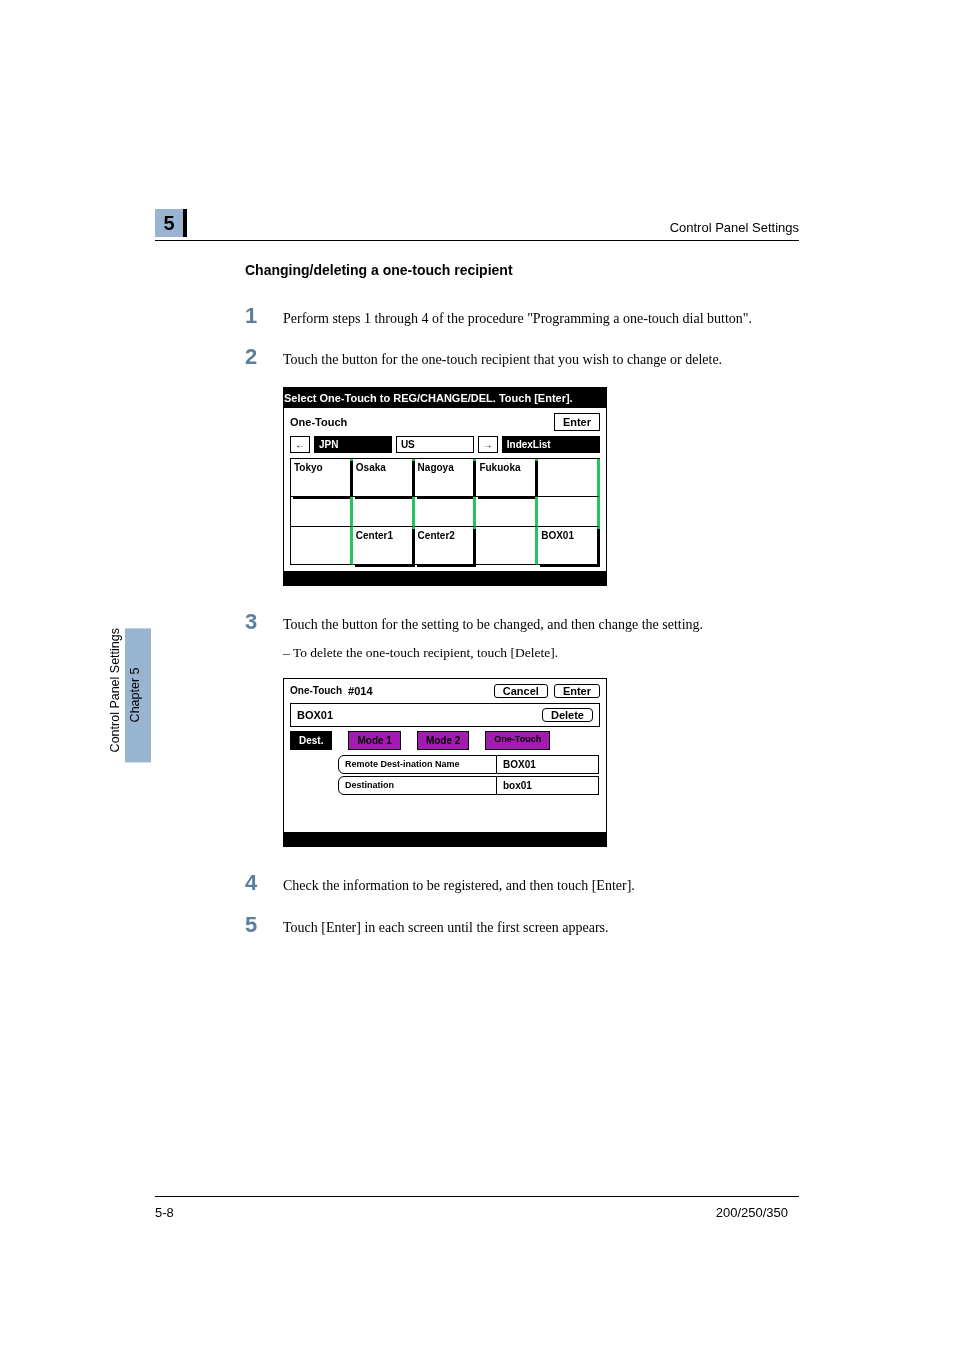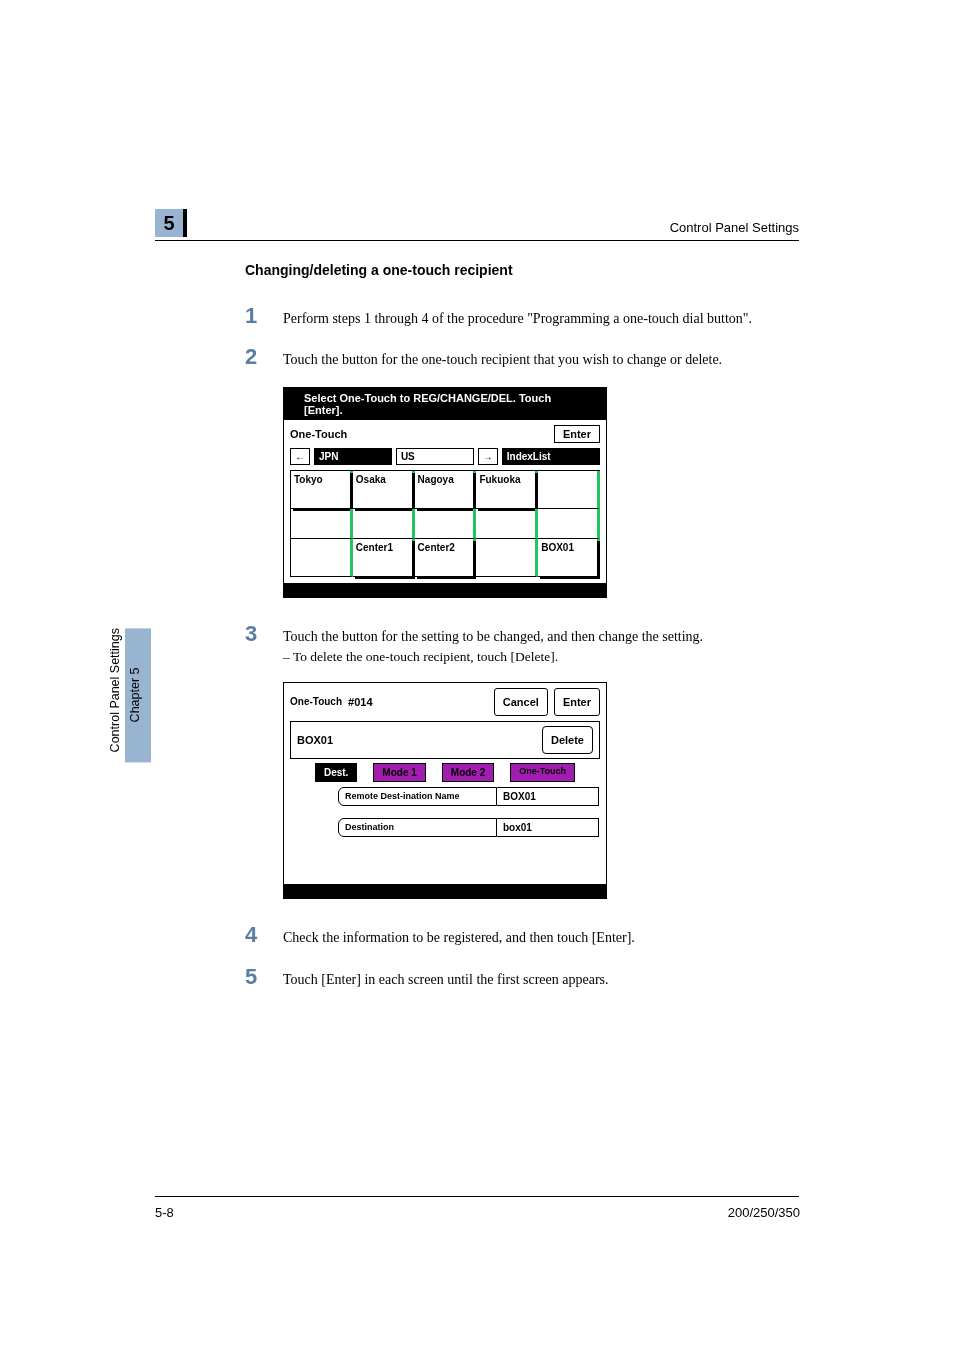--- a/index.html
+++ b/index.html
@@ -69,37 +69,38 @@
     line-height: 1.1;
   }
   .step-body {
     font-size: 14px;
     line-height: 1.45;
     padding-top: 5px;
     font-family: Liberation Serif, serif;
   }
   .sub-note {
     font-size: 13.5px;
+    margin-top: 8px;
     margin-left: 0;
   }
   .panel-wrap {
     margin: 10px 0 24px 38px;
   }
   
   .lcd1 {
     width: 322px;
     background: #fff;
     border: 1.5px solid #000;
     font-size: 11px;
     font-family: Arial, sans-serif;
   }
   .lcd1 .blackbar {
     background: #000;
     color: #fff;
-    padding: 4px 20px;
+    padding: 4px 0;
     font-weight: bold;
   }
   .lcd1 .rowpad { padding: 5px 6px; }
   .lcd1 .row-top {
     display: flex;
     align-items: center;
     justify-content: space-between;
   }
   .enter-btn {
     border: 1.5px solid #000;
@@ -183,54 +184,53 @@
     padding: 5px 6px 3px 6px;
     gap: 6px;
   }
   .lcd2 .toprow .tlabel { font-weight: bold; font-size: 10px; }
   .lcd2 .toprow .tnum { font-weight: bold; font-size: 11px; }
   .pillbtn {
     border: 1.5px solid #000;
     border-radius: 3px;
     font-weight: bold;
     font-size: 11px;
-    padding: 7px 8px;
+    padding: 0 8px;
     background: #fff;
   }
   .box-outline {
     margin: 2px 6px 4px 6px;
     border: 1.5px solid #000;
     padding: 4px 6px;
     display: flex;
     justify-content: space-between;
     align-items: center;
     font-weight: bold;
   }
   .modebar {
     display: flex;
     gap: 16px;
     margin: 0 6px 4px 6px;
-    justify-content: center;
   }
   .modebtn {
     border: 1.5px solid #000;
     font-weight: bold;
     font-size: 10px;
     padding: 3px 8px;
     background: #a21caf;
     position: relative;
   }
   .modebtn.dark { background: #000; color: #fff; }
   .det-wrap {
     margin: 0 6px 6px 6px;
     border: 1px solid #fff;
   }
   .det-row {
     display: flex;
-    margin-bottom: 12px;
+    margin-bottom: 2px;
     padding-left: 47px;
   }
   .det-label {
     border: 1.5px solid #000;
     border-top-left-radius: 6px;
     border-bottom-left-radius: 6px;
     width: 145px;
     padding: 3px 6px;
     font-size: 9px;
     font-weight: bold;
@@ -280,21 +280,21 @@
   }
   .footer-left {
     position: absolute;
     bottom: 130px;
     left: 155px;
     font-size: 13px;
   }
   .footer-right {
     position: absolute;
     bottom: 130px;
-    right: 154px;
+    right: 166px;
     font-size: 13px;
   }
 </style>
 </head>
 <body>
 
 <div class="page">
 
   <div class="chapter-num-box">5</div>
   <div class="header-right">Control Panel Settings</div>

